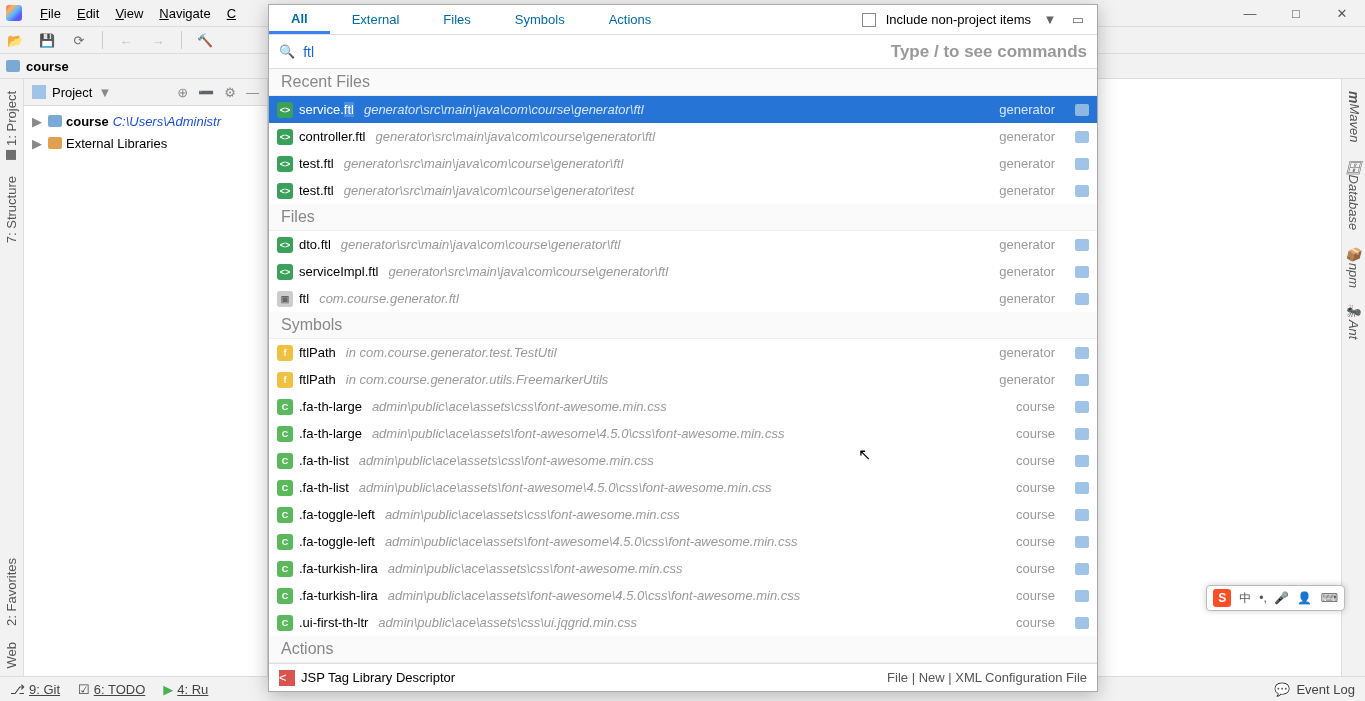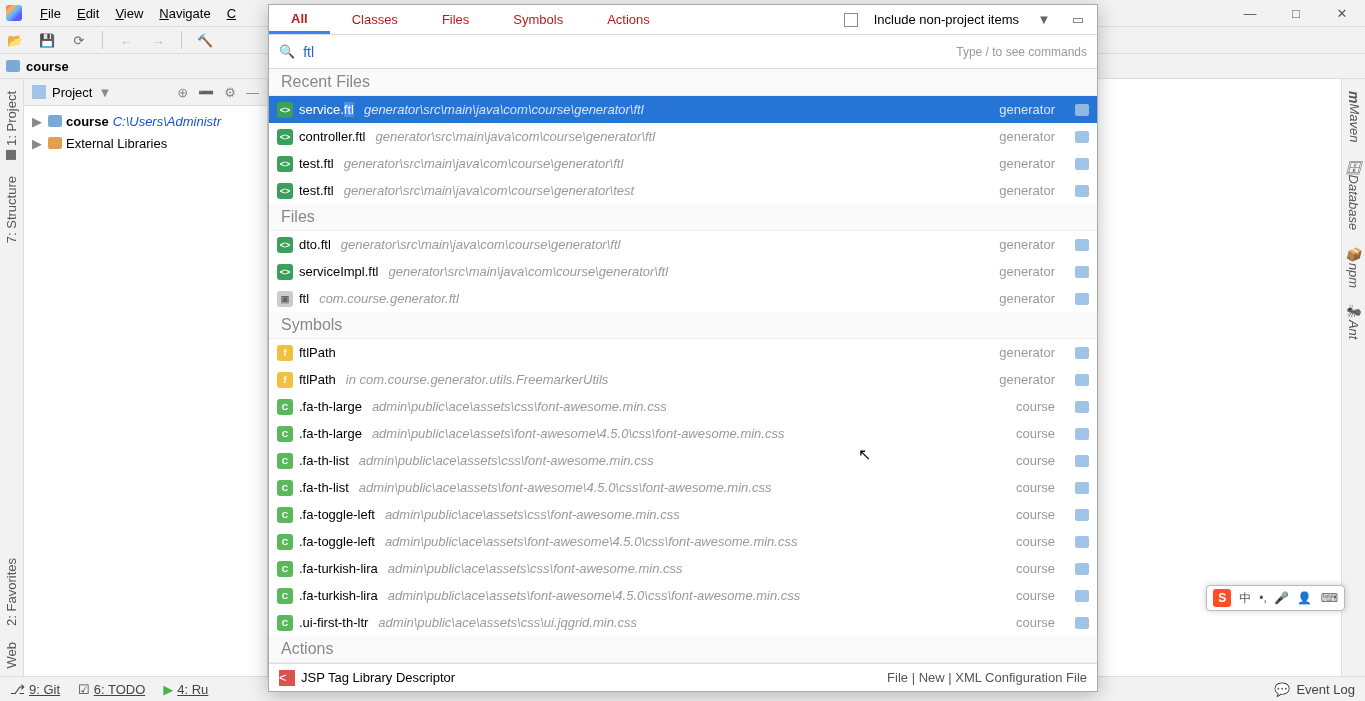--- a/index.html
+++ b/index.html
@@ -44,30 +44,30 @@
 .tree-row .ic-folder { width:14px; height:12px; background:#7aa9d6; border-radius:2px; flex-shrink:0;}
 .tree-row .ic-lib { width:14px; height:12px; background:#e0a050; border-radius:2px; flex-shrink:0;}
 .tree-row .ic-scratch { width:14px; height:14px; border:1px solid #888; border-radius:50%; flex-shrink:0;}
 .tree-row .path { color:#1d4ed8;font-style:italic; }
 
 .editor-area { flex:1; background:#fff; }
 
 
 .se-popup { position:absolute; left:268px; top:4px; width:830px; background:#fff; box-shadow:0 4px 18px rgba(0,0,0,.25); border:1px solid #aaa; z-index:50; }
 .se-tabs { height:30px; display:flex; align-items:center; border-bottom:1px solid #ddd; }
-.se-tab { padding:0 22px; height:100%; display:flex; align-items:center; cursor:default; color:#b91c1c; }
+.se-tab { padding:0 22px; height:100%; display:flex; align-items:center; cursor:default; color:#0369a1; }
 .se-tab.active { border-bottom:3px solid #3b82f6; font-weight:600; }
-.se-tabs-right { margin-left:auto; display:flex; align-items:center; gap:16px; padding-right:10px; }
+.se-tabs-right { margin-left:auto; display:flex; align-items:center; gap:10px; padding-right:10px; }
 .se-checkbox { width:14px; height:14px; border:1px solid #888; }
 .se-toolicon { color:#666; width:18px; text-align:center; }
 
 .se-input-row { height:34px; display:flex; align-items:center; padding:0 10px; border-bottom:1px solid #ddd; gap:8px; }
 .se-input-row .sicon { color:#888; }
 .se-input { flex:1; border:none; outline:none; font-size:14px; color:#1a66cc; }
-.se-hint { color:#999; font-size:12px; }
+.se-hint { color:#999; font-size:17px;font-weight:bold; }
 
 .se-body { max-height:612px; overflow-y:auto; }
 .se-section { padding:4px 12px; color:#888; font-size:16px; border-bottom:1px solid #eee; background:#fafafa; }
 .se-row { height:27px; display:flex; align-items:center; padding:0 8px; gap:6px; }
 .se-row.sel { background:#2675d6; color:#fff; }
 .se-row .ic { width:16px; height:16px; display:flex; align-items:center; justify-content:center; border-radius:3px; font-size:9px; font-weight:bold; flex-shrink:0;}
 .ic-ftl { background:#3aa05a; color:#fff; }
 .ic-folder2 { background:#ccc; color:#666; }
 .ic-field { background:#f0c040; color:#fff; border-radius:50%; }
 .ic-css { background:#5cb85c; color:#fff; border-radius:50%; }
@@ -195,21 +195,21 @@
     <div class="tab-vert"><span class="m-ic">m</span><span>Maven</span></div>
     <div class="tab-vert"><span>🗄</span><span>Database</span></div>
     <div class="tab-vert"><span>📦</span><span>npm</span></div>
     <div class="tab-vert"><span>🐜</span><span>Ant</span></div>
   </div>
 </div>
 
 <div class="se-popup">
   <div class="se-tabs">
     <div class="se-tab active">All</div>
-    <div class="se-tab">Classes</div>
+    <div class="se-tab">External</div>
     <div class="se-tab">Files</div>
     <div class="se-tab">Symbols</div>
     <div class="se-tab">Actions</div>
     <div class="se-tabs-right">
       <div class="se-checkbox"></div>
       <span>Include non-project items</span>
       <span class="se-toolicon">▼</span>
       <span class="se-toolicon">▭</span>
     </div>
   </div>
@@ -281,20 +281,21 @@
         <span class="loc">com.course.generator.ftl</span>
         <span class="mod">
           <span>generator</span>
           <div class="modic"></div>
         </span>
       </div>
       <div class="se-section">Symbols</div>
       <div class="se-row">
         <div class="ic ic-field">f</div>
         <span class="name">ftlPath</span>
+        <span class="loc">in com.course.generator.test.TestUtil</span>
         <span class="mod">
           <span>generator</span>
           <div class="modic"></div>
         </span>
       </div>
       <div class="se-row">
         <div class="ic ic-field">f</div>
         <span class="name">ftlPath</span>
         <span class="loc">in com.course.generator.utils.FreemarkerUtils</span>
         <span class="mod">

